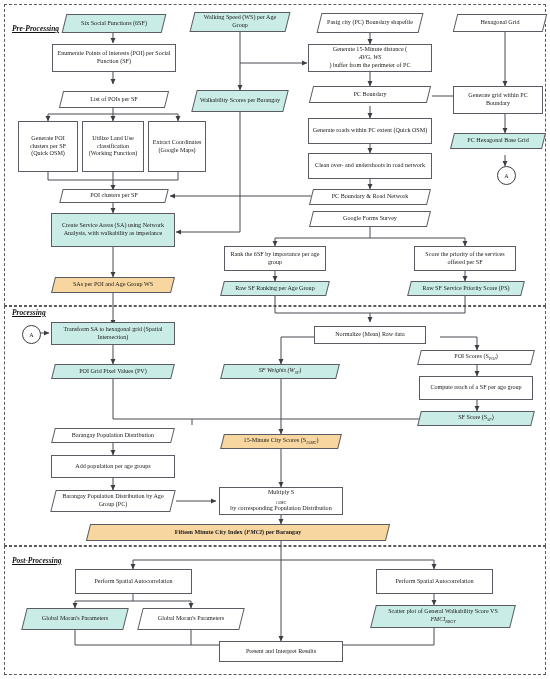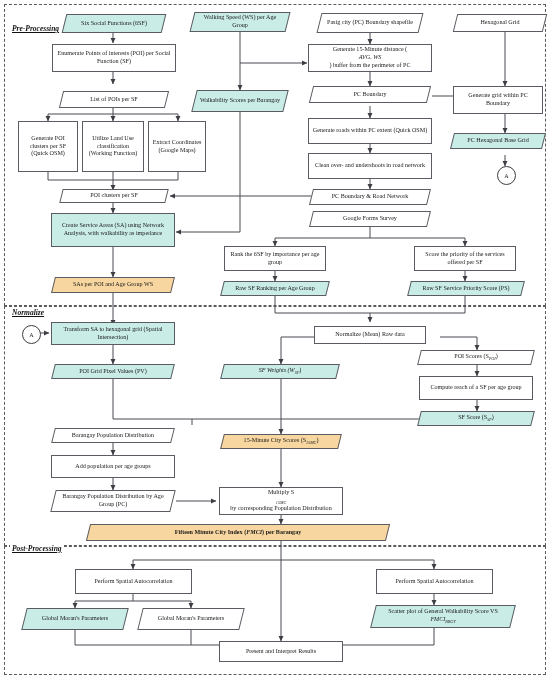--- a/index.html
+++ b/index.html
@@ -37,24 +37,24 @@
 </style>
 </head>
 <body>
 
 <div id="canvas">
 
   <div class="section" style="left:4px;top:4px;width:542px;height:302px;"></div>
   <div class="section-label" style="left:10px;top:24px;">Pre-Processing</div>
 
   <div class="section" style="left:4px;top:306px;width:542px;height:240px;"></div>
-  <div class="section-label" style="left:10px;top:308px;">Normalize</div>
+  <div class="section-label" style="left:10px;top:308px;">Processing</div>
 
   <div class="section" style="left:4px;top:546px;width:542px;height:129px;"></div>
-  <div class="section-label" style="left:10px;top:544px;text-decoration:underline;">Post-Processing</div>
+  <div class="section-label" style="left:10px;top:556px;text-decoration:underline;">Post-Processing</div>
 
   <svg class="lines" viewBox="0 0 550 679">
     <defs>
       <marker id="ah" markerWidth="7" markerHeight="7" refX="5.2" refY="2.6" orient="auto" markerUnits="userSpaceOnUse">
         <path d="M0,0 L5.4,2.6 L0,5.2 z" fill="#3d3d44"></path>
       </marker>
     </defs>
     <g stroke="#4a4a52" stroke-width="1" fill="none">
 
       <path d="M113,33 L113,43" marker-end="url(#ah)"></path>

